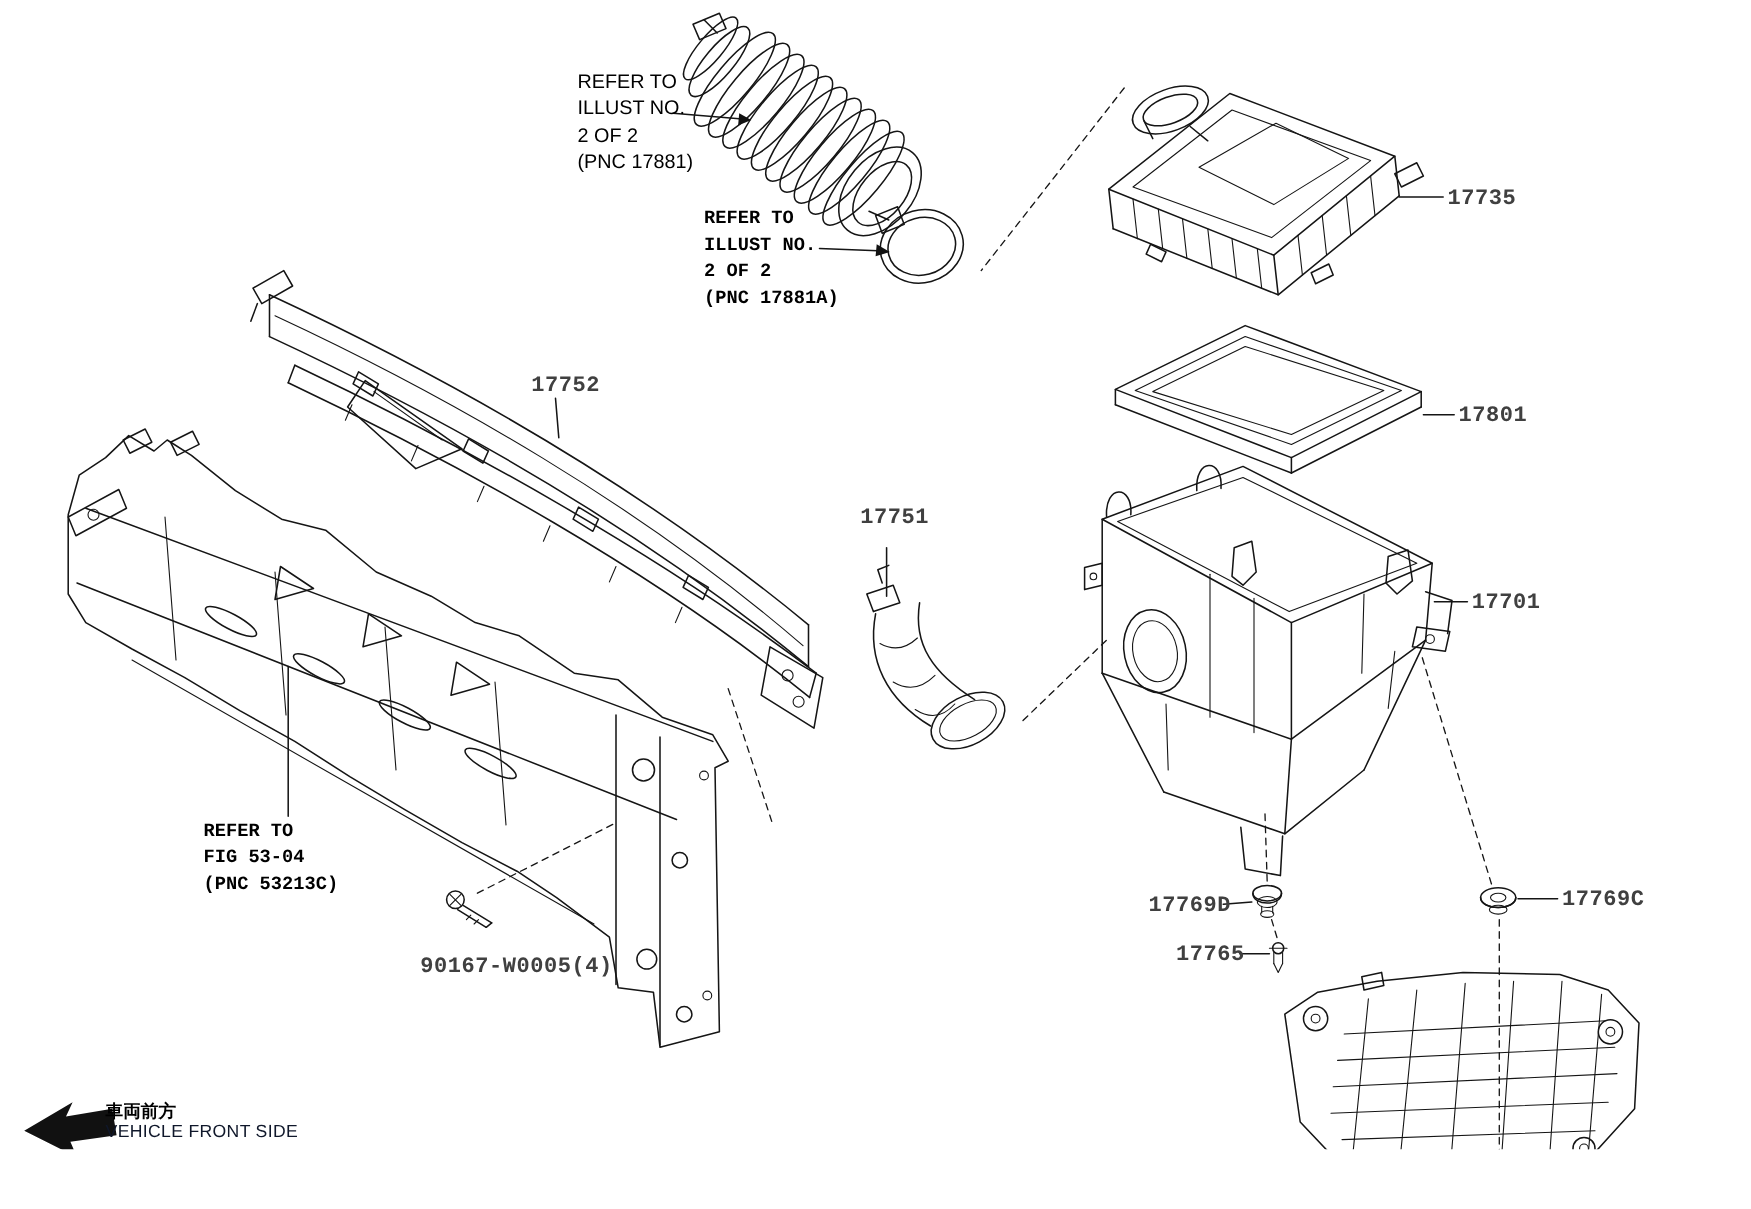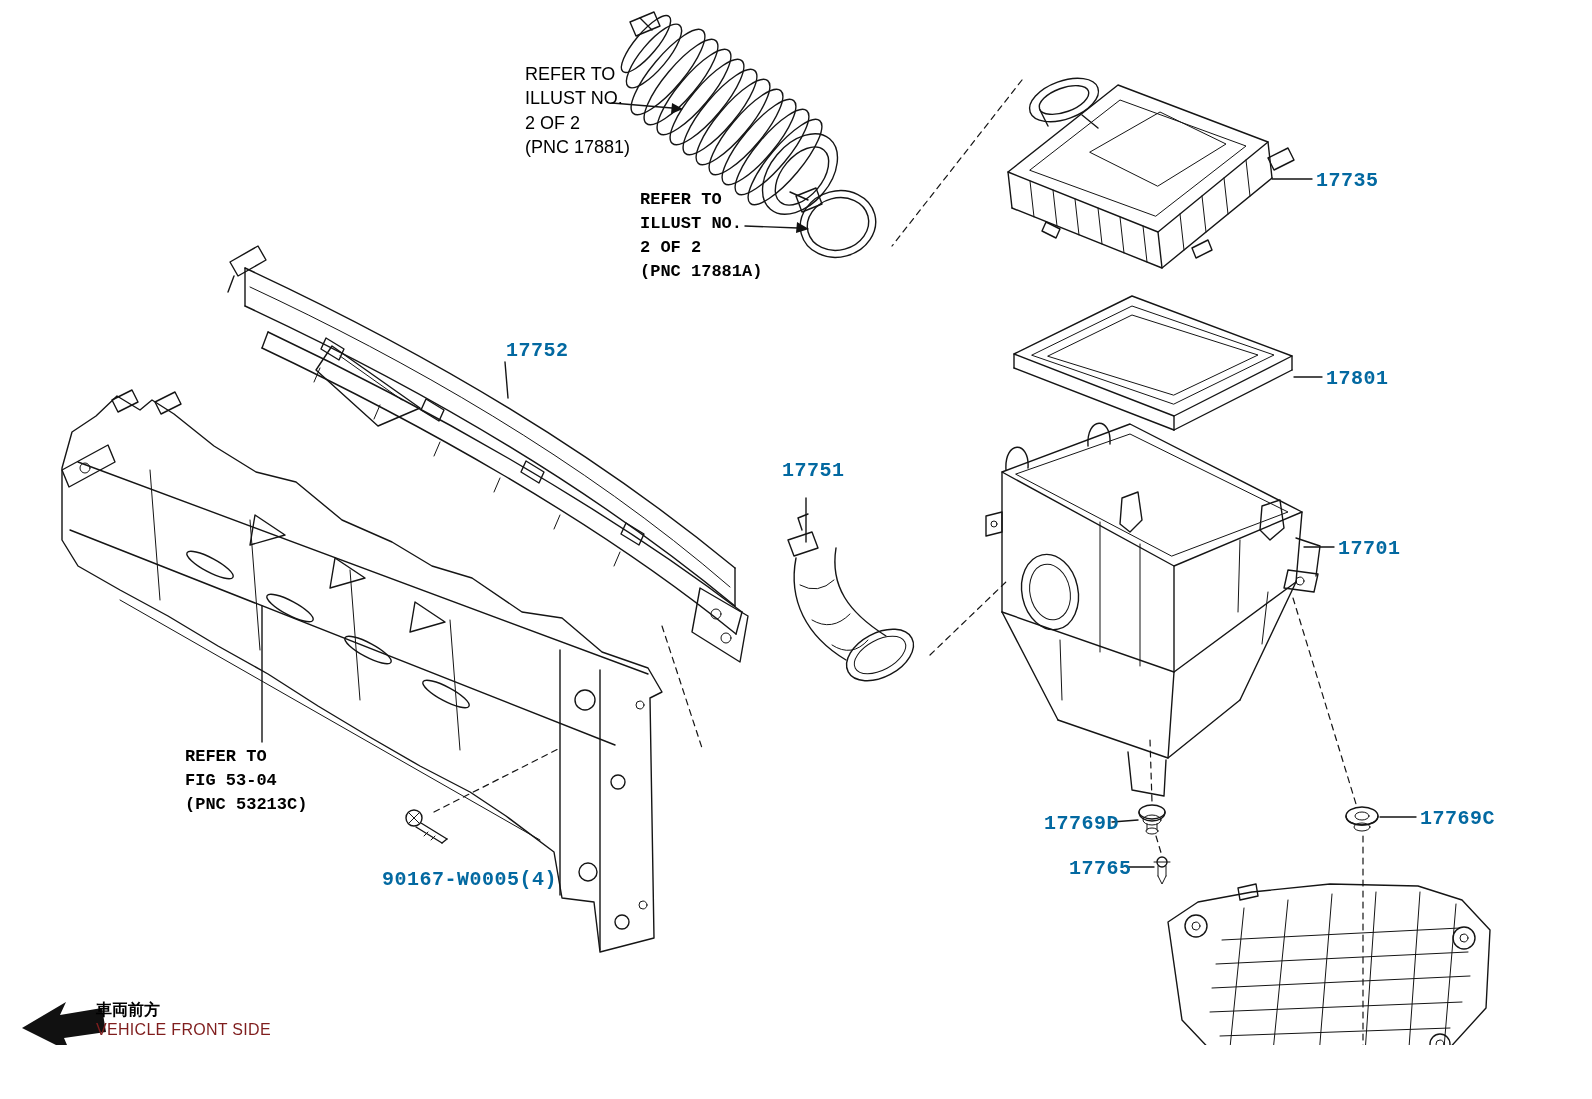--- a/index.html
+++ b/index.html
@@ -4,27 +4,27 @@
 <style>
   html,body{margin:0;padding:0;background:#ffffff;}
   #canvas{position:relative;width:1592px;height:1045px;background:#ffffff;overflow:hidden;
           font-family:"Liberation Sans",sans-serif;}
   #art{position:absolute;left:0;top:0;}
   #art path,#art ellipse,#art circle,#art polygon,#art polyline,#art line{
       stroke:#151515;fill:none;stroke-width:1.4;stroke-linejoin:round;stroke-linecap:round;}
   #art .thin{stroke-width:1;}
   #art .dash{stroke-dasharray:6 5;stroke-width:1.2;}
   #art .fill{fill:#111;stroke:none;}
-  .part-label{position:absolute;font:700 20px "Liberation Mono",monospace;color:#0369a1;
+  .part-label{position:absolute;font:700 20px "Liberation Mono",monospace;color:#404040;
       white-space:nowrap;letter-spacing:.5px;}
   .ref-label{position:absolute;font:700 17px "Liberation Mono",monospace;color:#000;
       line-height:1.42;white-space:pre-line;}
   .ref-label.sans{font:400 18px "Liberation Sans",sans-serif;line-height:1.35;}
   .front-note-jp{position:absolute;font:700 16px "DejaVu Sans",sans-serif;color:#000;}
-  .front-note-en{position:absolute;font:400 16px "Liberation Sans",sans-serif;color:#7f1d1d;letter-spacing:.3px;}
+  .front-note-en{position:absolute;font:400 16px "Liberation Sans",sans-serif;color:#0f172a;letter-spacing:.3px;}
   .diagram-code{position:absolute;font:400 19px "Liberation Mono",monospace;color:#c2410c;}
 </style>
 </head>
 <body>
 
 <div id="canvas">
 
 <svg id="art" width="1592" height="1099" viewBox="0 0 1592 1099">
 
   <g>
@@ -299,21 +299,21 @@
 
   <div class="ref-label" style="left:640px;top:188px">REFER TO
 ILLUST NO.
 2 OF 2
 (PNC 17881A)</div>
 
   <div class="ref-label" style="left:185px;top:745px">REFER TO
 FIG 53-04
 (PNC 53213C)</div>
 
-  <div class="part-label" style="left:506px;top:339px">17752</div>
+  <div class="part-label" style="left:483px;top:339px">17752</div>
 
   <div class="part-label" style="left:782px;top:459px">17751</div>
 
   <div class="part-label" style="left:1316px;top:169px">17735</div>
 
   <div class="part-label" style="left:1326px;top:367px">17801</div>
 
   <div class="part-label" style="left:1338px;top:537px">17701</div>
 
   <div class="part-label" style="left:1044px;top:812px">17769D</div>

